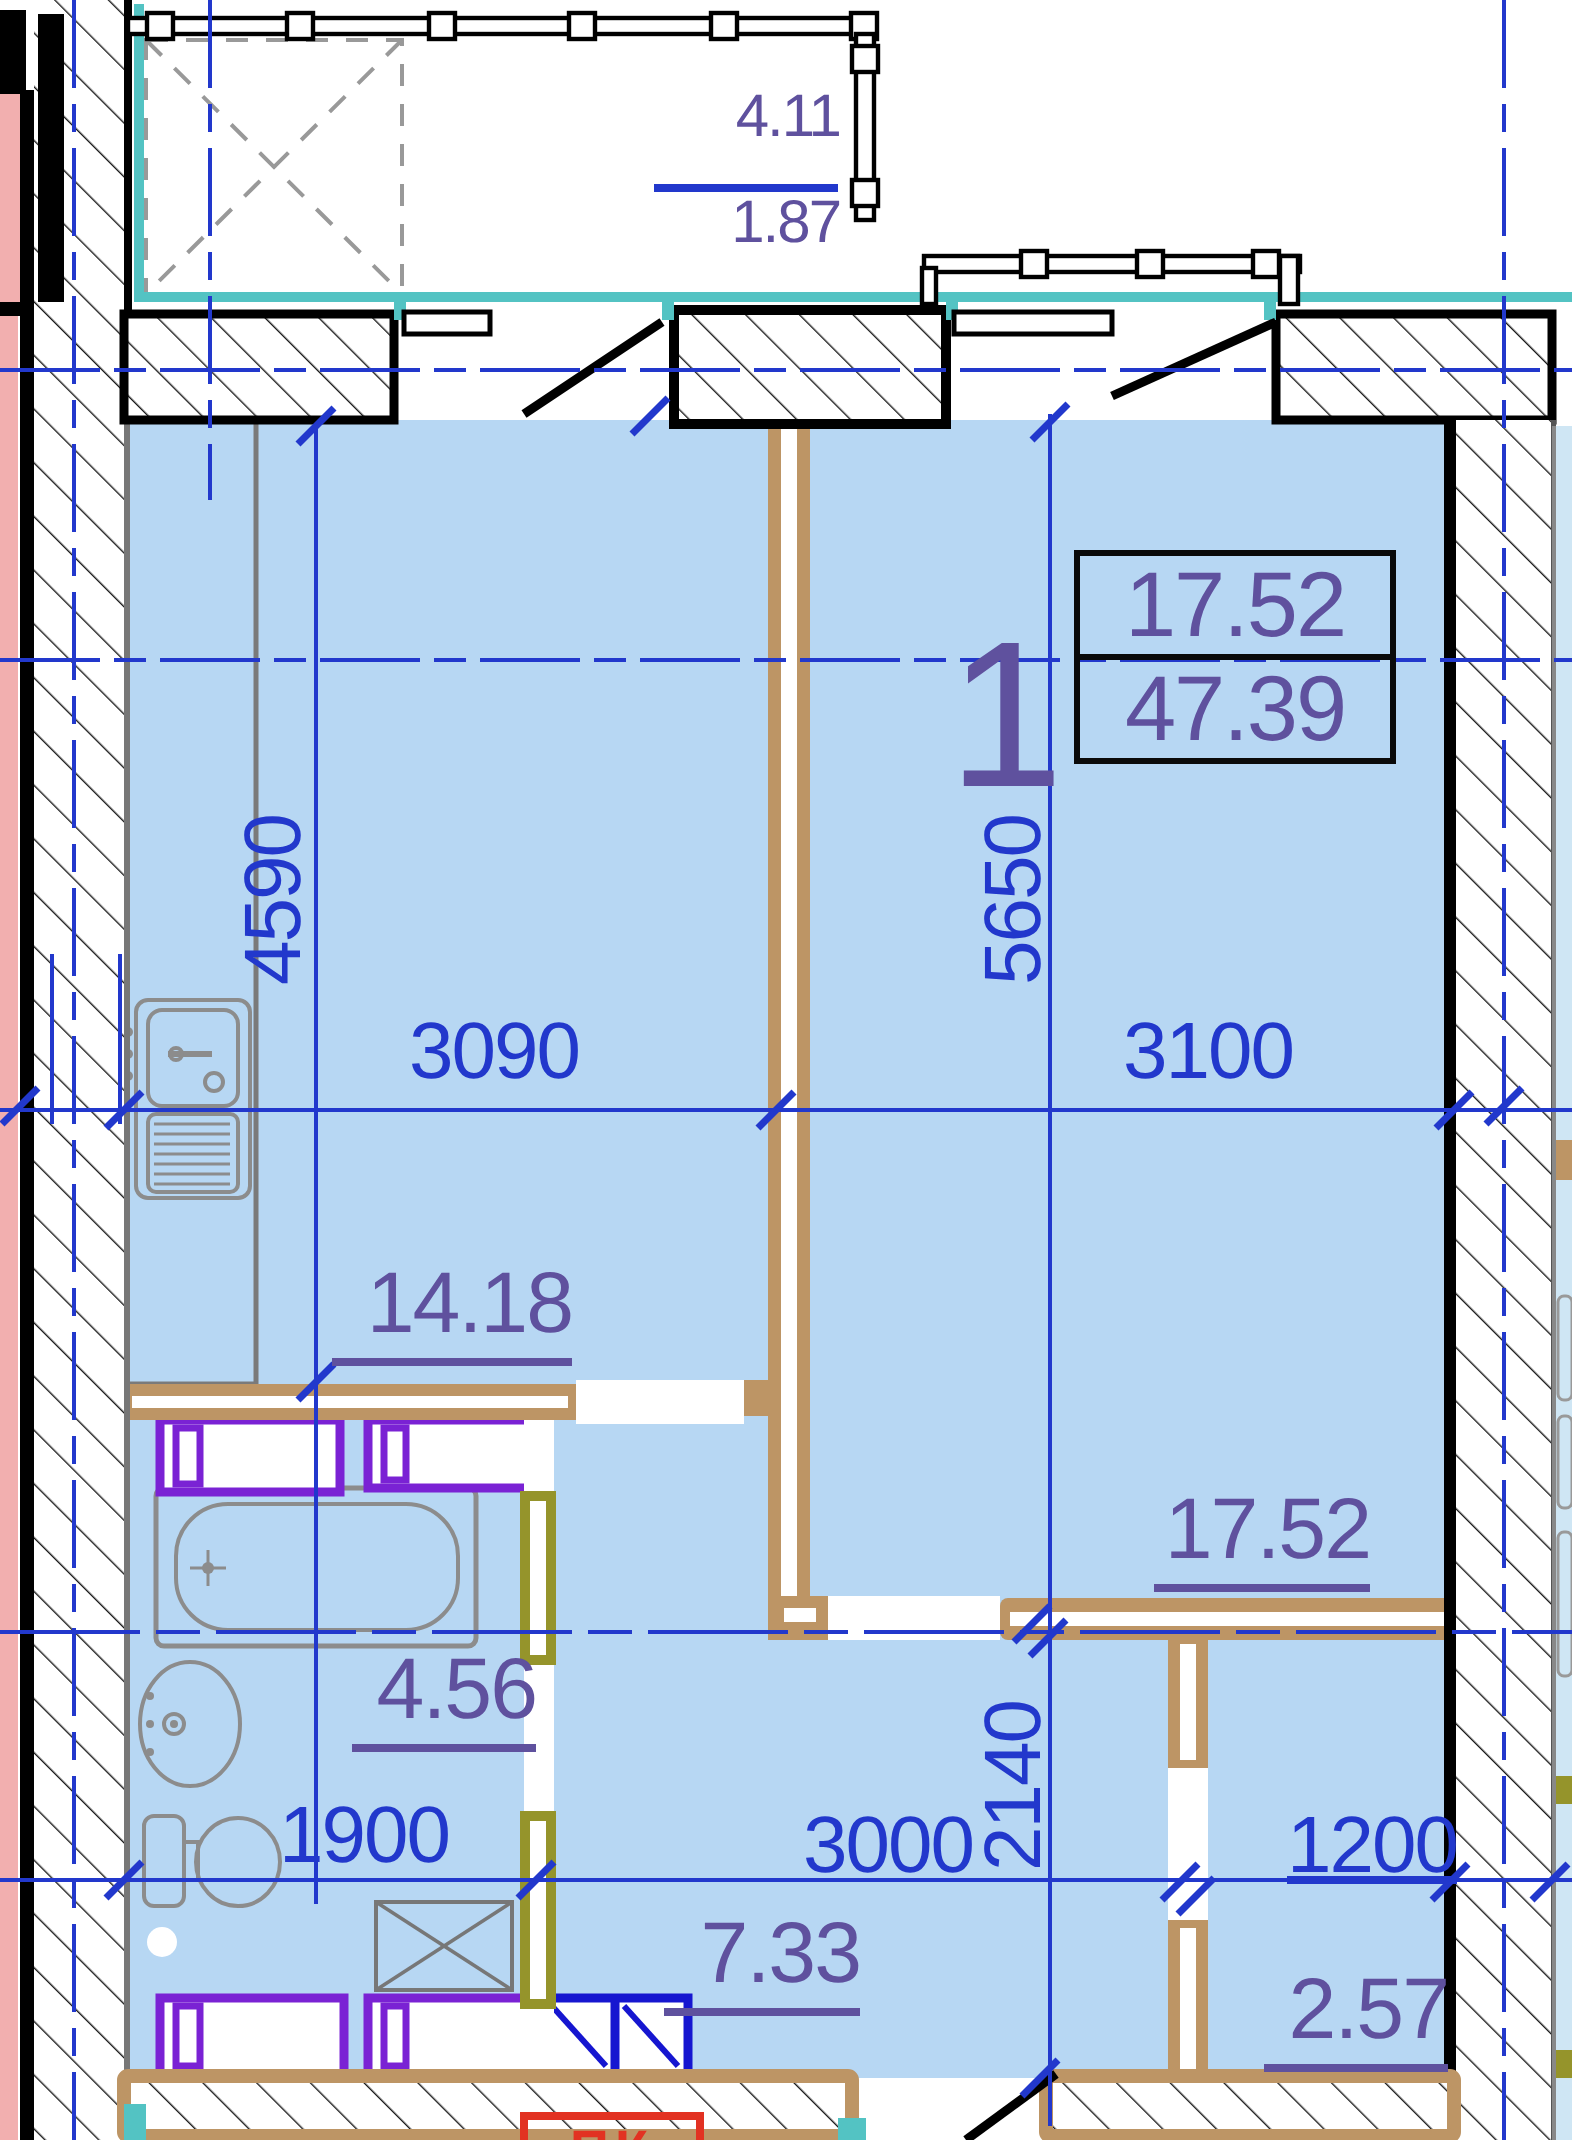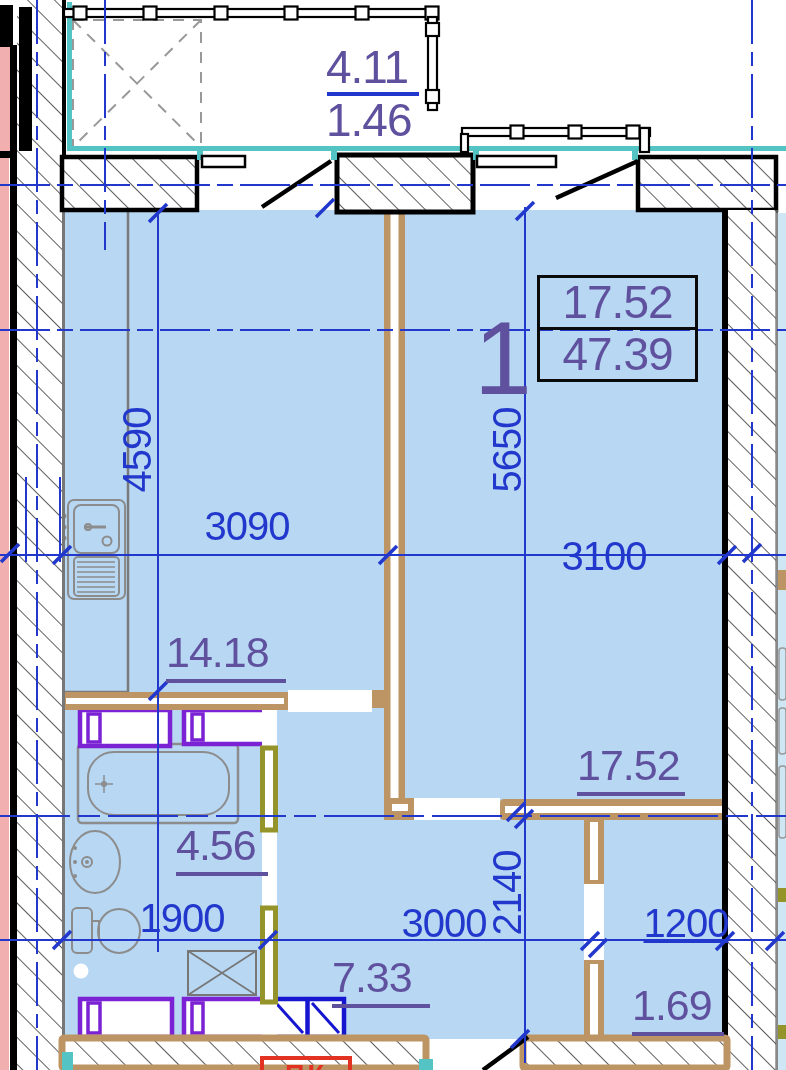--- a/index.html
+++ b/index.html
@@ -13,24 +13,24 @@
     font-family:"Liberation Sans", sans-serif;
   }
   svg{position:absolute;left:0;top:0;}
   .dim{
     position:absolute;color:var(--dimBlue);font-size:40px;letter-spacing:-1px;
     text-align:center;white-space:nowrap;line-height:1.0;
   }
   .rot{transform:rotate(-90deg);}
   .area{
     position:absolute;color:var(--purple);font-size:43px;letter-spacing:-1px;
-    text-align:left;white-space:nowrap;line-height:1.0;
+    text-align:right;white-space:nowrap;line-height:1.0;
     border-bottom:4px solid var(--purple);padding-bottom:5px;
   }
-  .frac{position:absolute;color:var(--purple);font-size:46px;letter-spacing:-1px;text-align:left;line-height:1.0;}
+  .frac{position:absolute;color:var(--purple);font-size:30px;letter-spacing:-1px;text-align:right;line-height:1.0;}
   .frac-bar{position:absolute;background:var(--dimBlue);height:4px;}
   .unit-number{
     position:absolute;color:var(--purple);font-size:104px;line-height:0.86;text-align:center;
   }
   .info-box{
     position:absolute;left:537px;top:275px;width:155px;
     border:3px solid #0a0a0a;background:transparent;
   }
   .info-row{
     height:49px;line-height:49px;text-align:center;color:var(--purple);
@@ -272,38 +272,38 @@
     <line x1="581" y1="950" x2="599" y2="932"></line>
     <line x1="589" y1="957" x2="607" y2="939"></line>
     <line x1="716" y1="950" x2="734" y2="932"></line>
     <line x1="766" y1="950" x2="784" y2="932"></line>
     <line x1="511" y1="1048" x2="529" y2="1030"></line>
   </g>
 </svg>
 
 <div class="frac" style="left:326px;top:44px;width:94px;">4.11</div>
 <div class="frac-bar" style="left:327px;top:92px;width:92px;"></div>
-<div class="frac" style="left:326px;top:97px;width:94px;">1.46</div>
+<div class="frac" style="left:326px;top:97px;width:94px;">1.87</div>
 
 <div class="unit-number" style="left:474px;top:314px;width:48px;">1</div>
 
 <div class="info-box">
   <div class="info-row">17.52</div>
   <div class="info-row">47.39</div>
 </div>
 
 <div class="dim rot" style="left:57px;top:430px;width:160px;">4590</div>
 <div class="dim rot" style="left:427px;top:430px;width:160px;">5650</div>
 <div class="dim rot" style="left:427px;top:873px;width:160px;">2140</div>
 
 <div class="dim" style="left:191px;top:506px;width:112px;">3090</div>
-<div class="dim" style="left:548px;top:536px;width:112px;">3100</div>
+<div class="dim" style="left:548px;top:506px;width:112px;">3100</div>
 <div class="dim" style="left:126px;top:898px;width:112px;text-align:center;">1900</div>
 <div class="dim" style="left:388px;top:903px;width:112px;">3000</div>
 <div class="dim" style="left:634px;top:903px;width:104px;text-decoration:underline;">1200</div>
 
 <div class="area" style="left:166px;top:631px;width:120px;">14.18</div>
 <div class="area" style="left:577px;top:744px;width:108px;">17.52</div>
 <div class="area" style="left:176px;top:824px;width:92px;">4.56</div>
 <div class="area" style="left:332px;top:956px;width:98px;">7.33</div>
-<div class="area" style="left:632px;top:984px;width:92px;">1.69</div>
+<div class="area" style="left:632px;top:984px;width:92px;">2.57</div>
 
 <div class="stamp">ПК</div>
 
 </body></html>

